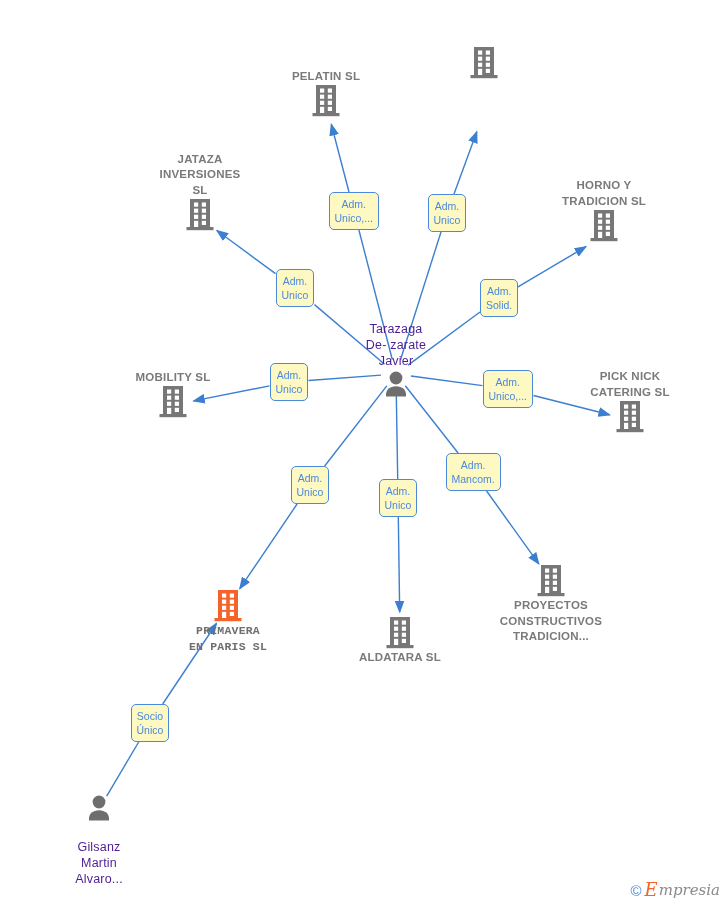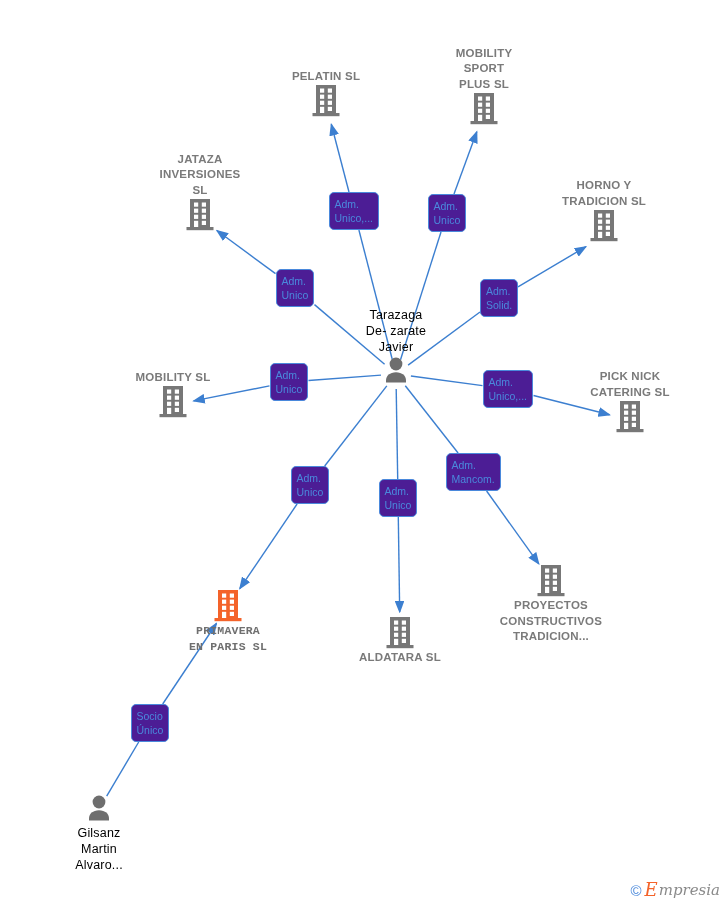--- a/index.html
+++ b/index.html
@@ -42,36 +42,37 @@
     color: #7a7a7a;
     letter-spacing: 0.2px;
     line-height: 15.5px;
   }
   .node.company .lbl {
     font-weight: bold;
   }
   .node.person .lbl {
     font-weight: normal;
     font-size: 12.5px;
-    color: #000000;
+    color: #4c1d95;
     line-height: 16px;
+    margin-top: 14px;
   }
   .node.highlight .lbl {
     color: #6f6f6f;
   }
   .edge-label {
     position: absolute;
     box-sizing: border-box;
     border: 1.3px solid #4a89dc;
     border-radius: 5px;
-    background: #4c1d95;
+    background: #fef9c3;
     color: #4a89dc;
     font-size: 10.5px;
     line-height: 14px;
-    text-align: left;
+    text-align: center;
     padding: 4px 5px 4px 5px;
     white-space: nowrap;
   }
   .wm {
     position: absolute;
     right: 8px;
     bottom: 6px;
     display: flex;
     align-items: center;
     gap: 3px;
@@ -147,25 +148,20 @@
               <rect x="9" y="10.6" width="4.2" height="4.2"></rect>
               <rect x="16.8" y="10.6" width="4.2" height="4.2"></rect>
               <rect x="9" y="16.7" width="4.2" height="4.2"></rect>
               <rect x="16.8" y="16.7" width="4.2" height="4.2"></rect>
               <rect x="9" y="22.8" width="4.2" height="6.2"></rect>
               <rect x="16.8" y="22.8" width="4.2" height="4.2"></rect>
             </g>
           </svg></span>
       </div>
       <div class="node company" style="top: 45.5px; left: 484px;">
-        <span class="lbl">
-          <span style="display:block">MOBILITY</span>
-          <span style="display:block">SPORT</span>
-          <span style="display:block">PLUS  SL</span>
-        </span>
         <span class="ico"><svg width="30" height="34" viewBox="0 0 30 34">
             <rect x="5" y="1" width="20" height="28" fill="#777777"></rect>
             <rect x="1.5" y="29" width="27" height="3.2" fill="#777777"></rect>
             <g fill="#ffffff">
               <rect x="9" y="4.5" width="4.2" height="4.2"></rect>
               <rect x="16.8" y="4.5" width="4.2" height="4.2"></rect>
               <rect x="9" y="10.6" width="4.2" height="4.2"></rect>
               <rect x="16.8" y="10.6" width="4.2" height="4.2"></rect>
               <rect x="9" y="16.7" width="4.2" height="4.2"></rect>
               <rect x="16.8" y="16.7" width="4.2" height="4.2"></rect>

